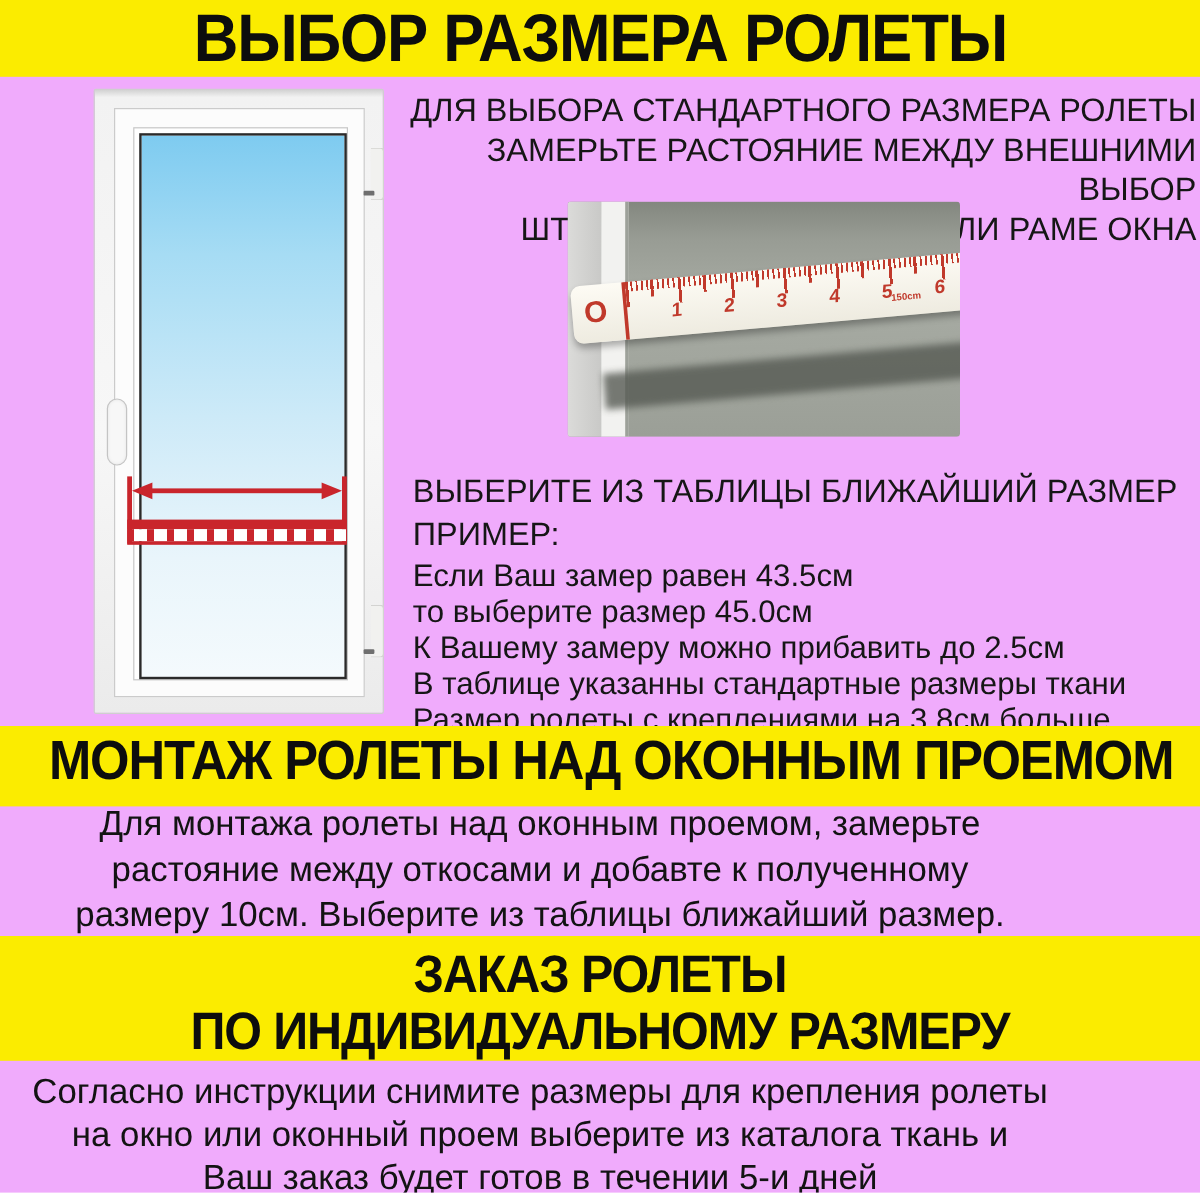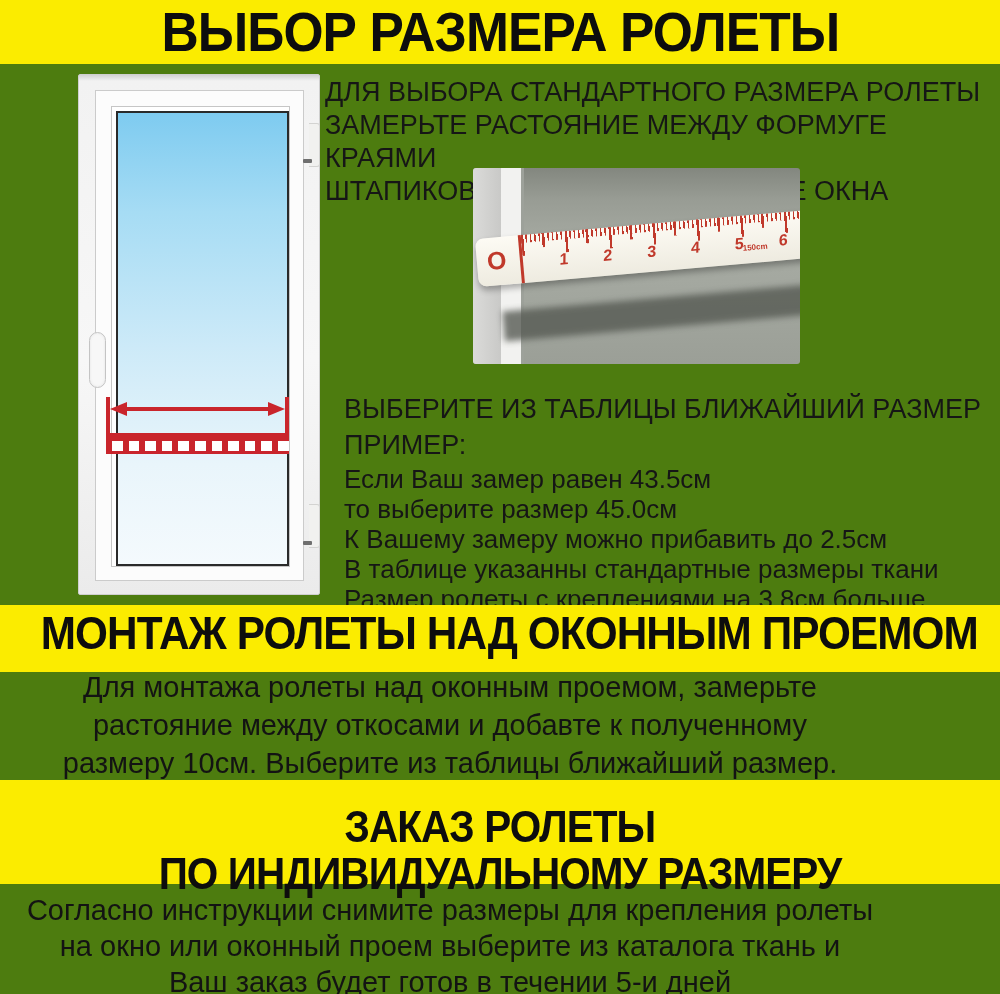--- a/index.html
+++ b/index.html
@@ -1,25 +1,25 @@
 <!DOCTYPE html>
 <html><head>
 <meta charset="utf-8">
 <style>
   html,body{margin:0;padding:0;background:#ffffff;}
-  .page{position:relative;width:1000px;height:994px;background:#4d7c0f;overflow:hidden;
+  .page{position:relative;width:1000px;height:994px;background:#f0abfc;overflow:hidden;
         font-family:"Liberation Sans",sans-serif;color:#111;}
 
   
   .banner{position:absolute;left:0;width:1000px;background:#fbec00;text-align:center;
           font-weight:700;color:#0d0d0d;white-space:nowrap;}
   .condensed{display:inline-block;transform:scaleX(.92);transform-origin:center;letter-spacing:-1px;}
   .banner-top{top:0;height:64px;line-height:64px;font-size:56px;}
   .banner-montage{top:605px;height:67px;line-height:56px;font-size:46px;}
-  .banner-order{top:780px;height:104px;font-size:44px;line-height:47px;padding-top:23px;box-sizing:border-box;}
+  .banner-order{top:780px;height:104px;font-size:44px;line-height:47px;padding-top:9px;box-sizing:border-box;}
 
   
   .window-art{position:absolute;left:78px;top:74px;width:242px;height:521px;
               background:linear-gradient(180deg,#d2d2d2 0,#f2f2f2 6px,#f7f7f7 55%,#ebebeb 100%);
               border:1px solid #cfcfcf;border-radius:2px;box-sizing:border-box;}
   .sash{position:absolute;left:16px;top:15px;width:209px;height:491px;background:#fcfcfc;
         border:1px solid #cbcbcb;box-sizing:border-box;}
   .bead{position:absolute;left:32px;top:31px;width:179px;height:461px;background:#ffffff;
         border:1px solid #c6c6c6;box-sizing:border-box;}
   .glass{position:absolute;left:37px;top:36px;width:169px;height:451px;
@@ -45,21 +45,21 @@
               border-bottom:7px solid transparent;}
   .head-left{left:31px;border-right:17px solid #c9252c;}
   .head-right{left:189px;border-left:17px solid #c9252c;}
   .blind-bar{position:absolute;left:27px;top:358px;width:183px;height:21px;}
   .bar-solid{position:absolute;left:0;right:0;top:0;height:8px;background:#c9252c;}
   .bar-slots{position:absolute;left:0;right:0;top:8px;height:10px;
              background:repeating-linear-gradient(90deg,#c9252c 0 6px,#ffffff 6px 16.6px);}
   .bar-bottom{position:absolute;left:0;right:0;bottom:0;height:3px;background:#c9252c;}
 
   
-  .intro{position:absolute;left:325px;top:76px;width:672px;text-align:left;
+  .intro{position:absolute;left:325px;top:76px;width:672px;text-align:right;
          font-size:27px;line-height:33px;color:#161616;}
 
   
   .tape-photo{position:absolute;left:473px;top:168px;width:327px;height:196px;margin:0;
               overflow:hidden;border-radius:3px;}
   .ph-bg{position:absolute;inset:0;
          background:linear-gradient(180deg,#83877f 0%,#989c94 16%,#a7aba3 40%,#a3a79f 62%,#9b9f97 100%);}
   .ph-wall{position:absolute;left:0;top:0;bottom:0;width:28px;
            background:linear-gradient(90deg,#dbdbd9,#c9c9c7);}
   .ph-frame{position:absolute;left:28px;top:0;bottom:0;width:23px;background:#f2f2f0;
@@ -118,21 +118,21 @@
     <div class="arrow-head head-right"></div>
     <div class="blind-bar">
       <div class="bar-solid"></div>
       <div class="bar-slots"></div>
       <div class="bar-bottom"></div>
     </div>
   </div>
 
   <div class="intro">
     <div>ДЛЯ ВЫБОРА СТАНДАРТНОГО РАЗМЕРА РОЛЕТЫ</div>
-    <div>ЗАМЕРЬТЕ РАСТОЯНИЕ МЕЖДУ ФОРМУГЕ КРАЯМИ</div>
+    <div>ЗАМЕРЬТЕ РАСТОЯНИЕ МЕЖДУ ВНЕШНИМИ ВЫБОР</div>
     <div>ШТАПИКОВ НА ФОРМУГЕ ИЛИ РАМЕ ОКНА</div>
   </div>
 
   <figure class="tape-photo">
     <div class="ph-bg"></div>
     <div class="ph-wall"></div>
     <div class="ph-frame"></div>
     <div class="ph-reflection"></div>
     <div class="tape">
       <div class="zero-line"></div>

